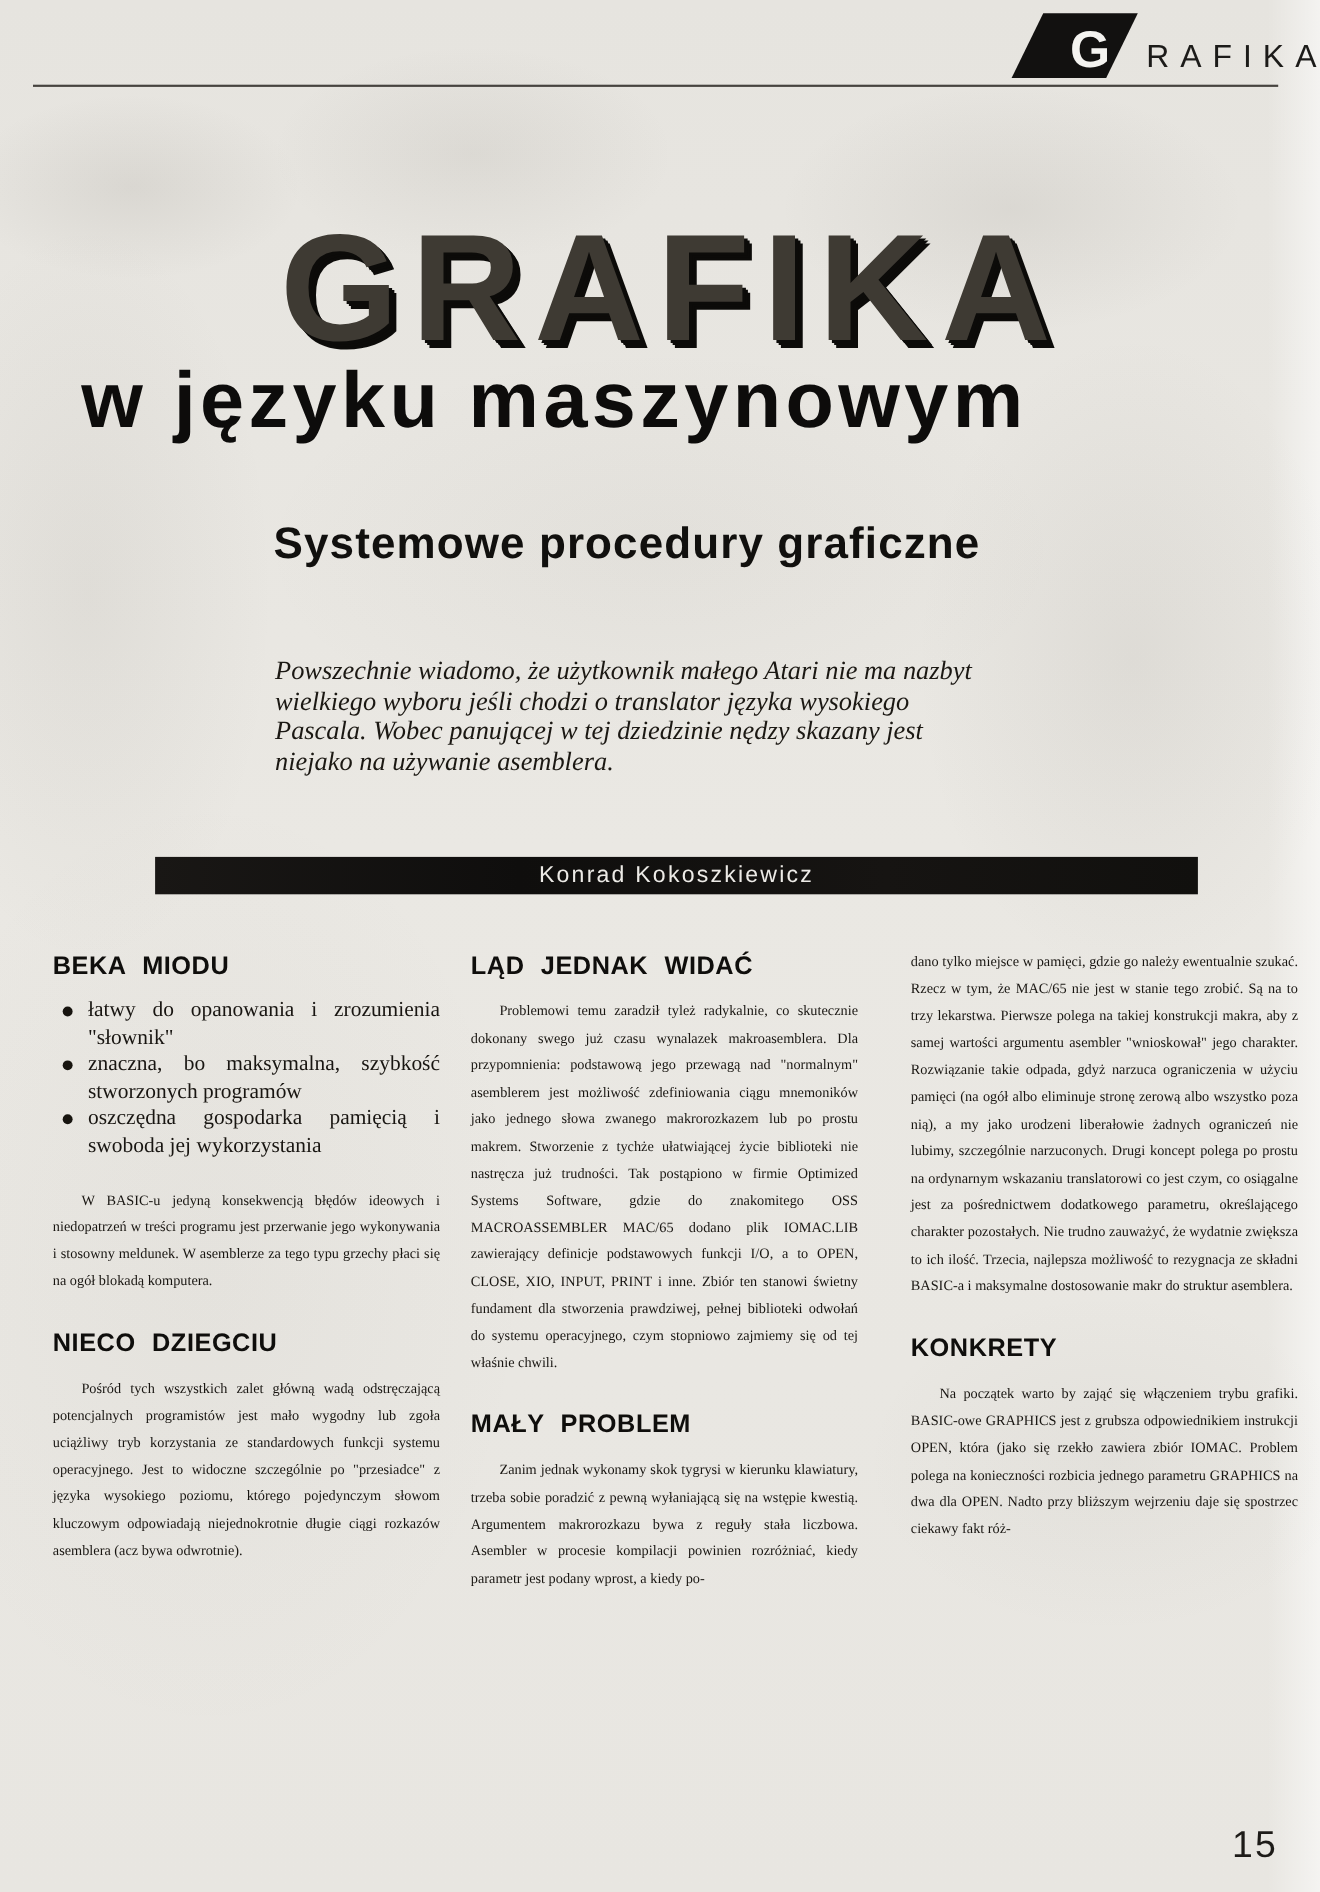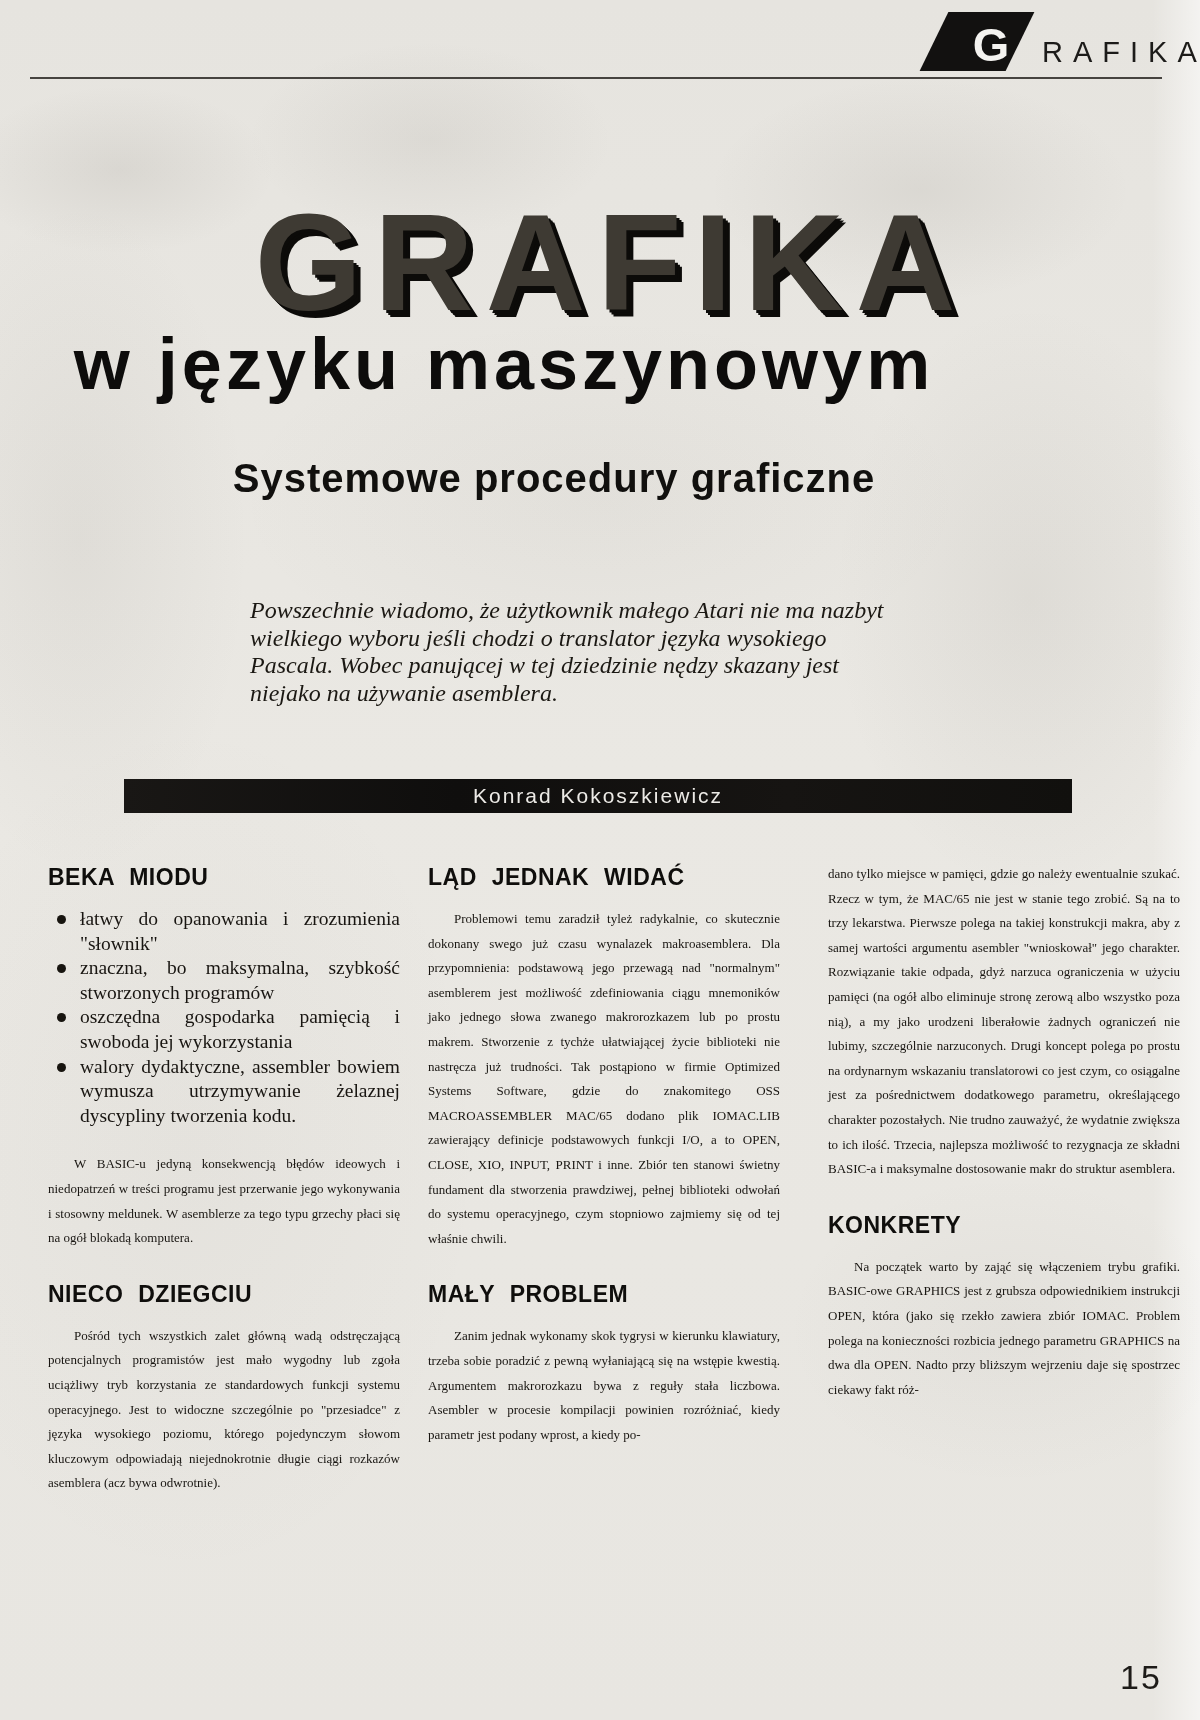--- a/index.html
+++ b/index.html
@@ -49,33 +49,33 @@
     font-size:138px;line-height:1;letter-spacing:12px;
     color:#3e3a33;
     text-shadow:3px 3px 0 #0c0b09,5px 5px 0 #0c0b09,7px 7px 0 #0c0b09;
   }
   .subtitle{
     margin:0;position:absolute;top:327px;left:0;width:1008px;
     font-family:"Liberation Sans",sans-serif;font-weight:bold;
     font-size:72px;line-height:1.05;letter-spacing:4px;color:#0d0c0b;
   }
   .tagline{
-    margin:0;position:absolute;top:458px;left:0;width:1108px;
+    margin:16px;position:absolute;top:458px;left:0;width:1108px;
     font-family:"Liberation Sans",sans-serif;font-weight:bold;
     font-size:40px;line-height:1;letter-spacing:1px;color:#11100e;
   }
   
   .lead{
     position:absolute;top:597px;left:250px;width:700px;
     font-family:"Liberation Serif",serif;font-style:italic;
     font-size:24px;line-height:27.5px;color:#1b1813;
   }
   
   .author-bar{
-    position:absolute;top:779px;left:124px;width:948px;height:34px;
+    position:absolute;top:779px;left:141px;width:948px;height:34px;
     background:linear-gradient(90deg,#191715,#0f0e0d 35%,#161412 70%,#11100e);
     display:flex;align-items:center;justify-content:center;
   }
   .author-bar span{
     font-family:"Liberation Sans",sans-serif;font-size:21px;
     letter-spacing:2px;color:#eceae6;
   }
   
   .col{position:absolute;top:862px;width:352px;color:#181511;}
   .col1{left:48px;}
@@ -147,24 +147,20 @@
         <span>łatwy do opanowania i zrozumienia "słownik"</span>
       </div>
       <div class="bullet">
         <span class="dot"></span>
         <span>znaczna, bo maksymalna, szybkość stworzonych programów</span>
       </div>
       <div class="bullet">
         <span class="dot"></span>
         <span>oszczędna gospodarka pamięcią i swoboda jej wykorzystania</span>
       </div>
-      <div class="bullet">
-        <span class="dot"></span>
-        <span>walory dydaktyczne, assembler bowiem wymusza utrzymywanie żelaznej dyscypliny tworzenia kodu.</span>
-      </div>
     </div>
     <p class="spaced">W BASIC-u jedyną konsekwencją błędów ideowych i niedopatrzeń w treści programu jest przerwanie jego wykonywania i stosowny meldunek. W asemblerze za tego typu grzechy płaci się na ogół blokadą komputera.</p>
     <h4 class="mid">NIECO DZIEGCIU</h4>
     <p>Pośród tych wszystkich zalet główną wadą odstręczającą potencjalnych programistów jest mało wygodny lub zgoła uciążliwy tryb korzystania ze standardowych funkcji systemu operacyjnego. Jest to widoczne szczególnie po "przesiadce" z języka wysokiego poziomu, którego pojedynczym słowom kluczowym odpowiadają niejednokrotnie długie ciągi rozkazów asemblera (acz bywa odwrotnie).</p>
   </div>
 
   <div class="col col2">
     <h4>LĄD JEDNAK WIDAĆ</h4>
     <p>Problemowi temu zaradził tyleż radykalnie, co skutecznie dokonany swego już czasu wynalazek makroasemblera. Dla przypomnienia: podstawową jego przewagą nad "normalnym" asemblerem jest możliwość zdefiniowania ciągu mnemoników jako jednego słowa zwanego makrorozkazem lub po prostu makrem. Stworzenie z tychże ułatwiającej życie biblioteki nie nastręcza już trudności. Tak postąpiono w firmie Optimized Systems Software, gdzie do znakomitego OSS MACROASSEMBLER MAC/65 dodano plik IOMAC.LIB zawierający definicje podstawowych funkcji I/O, a to OPEN, CLOSE, XIO, INPUT, PRINT i inne. Zbiór ten stanowi świetny fundament dla stworzenia prawdziwej, pełnej biblioteki odwołań do systemu operacyjnego, czym stopniowo zajmiemy się od tej właśnie chwili.</p>
     <h4 class="mid">MAŁY PROBLEM</h4>

